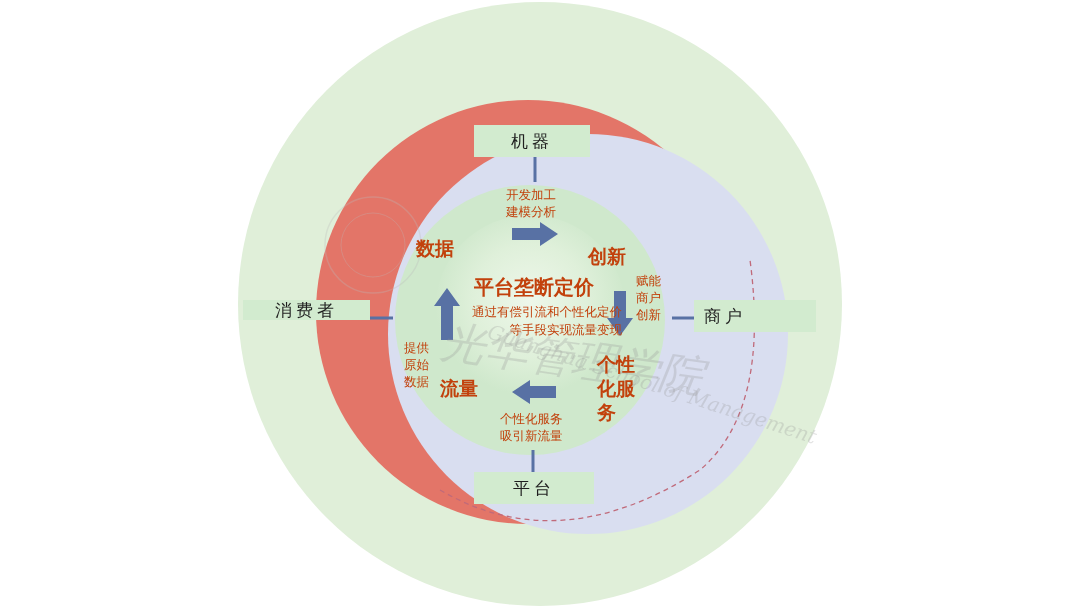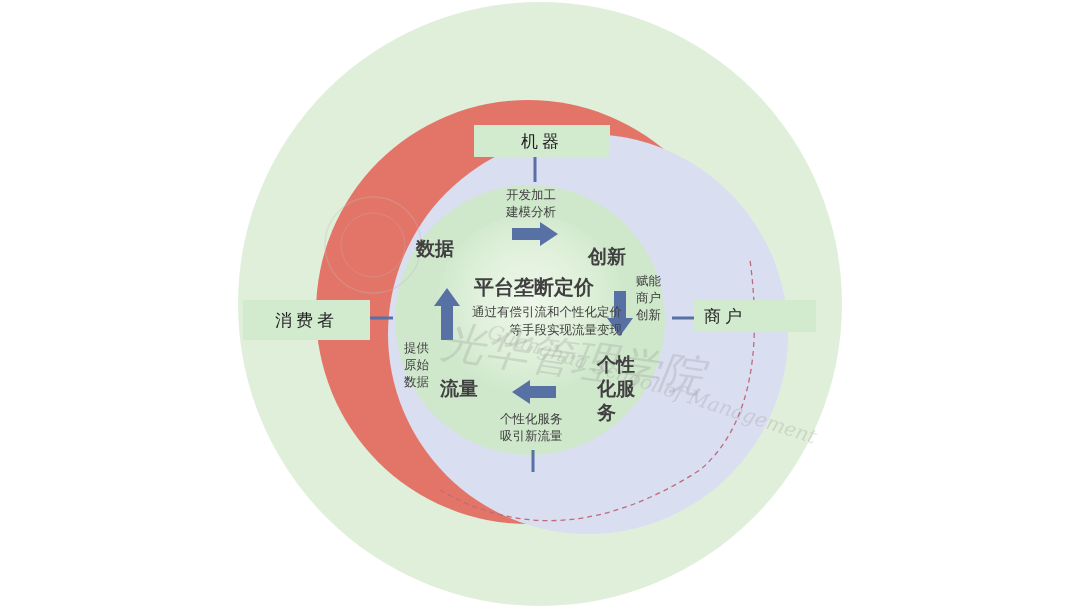--- a/index.html
+++ b/index.html
@@ -1,19 +1,19 @@
 <!DOCTYPE html>
 <html><head>
 <meta charset="utf-8">
 <style>
   html, body { margin:0; padding:0; }
   body { width:1080px; height:608px; background:#ffffff; position:relative; overflow:hidden;
          font-family:"DejaVu Sans", "Liberation Sans", sans-serif; }
   #diagram { position:absolute; left:0; top:0; width:1080px; height:608px; }
-  .lbl { position:absolute; color:#404040; white-space:nowrap; }
+  .lbl { position:absolute; color:#c2410c; white-space:nowrap; }
   .box { position:absolute; background:#d2ebcf; color:#1f1f1f; display:flex; align-items:center;
          justify-content:center; font-family:"DejaVu Serif", serif; font-size:17px; letter-spacing:4px; }
   .node { font-size:19px; font-weight:bold; }
   .small { font-size:12.5px; line-height:17px; text-align:center; }
   .center-title { font-size:20px; font-weight:bold; }
   .center-desc { font-size:12.5px; line-height:18px; text-align:right; white-space:normal; width:150px; }
   .wm { position:absolute; color:rgba(150,150,150,0.28); font-family:"DejaVu Serif", serif; font-style:italic; }
 </style>
 </head>
 <body>
@@ -51,23 +51,24 @@
 
     <g opacity="0.3">
       <circle cx="373" cy="245" r="48" fill="none" stroke="#bbbbbb" stroke-width="1.5"></circle>
       <circle cx="373" cy="245" r="32" fill="none" stroke="#bbbbbb" stroke-width="1"></circle>
     </g>
   </svg>
 
   <div class="wm" style="left:440px; top:330px; font-size:44px; transform:rotate(8deg);">光华管理学院</div>
   <div class="wm" style="left:480px; top:372px; font-size:20px; transform:rotate(18deg);">Guanghua School of Management</div>
 
-  <div class="box" style="left:474px; top:125px; width:136px; height:32px;">机器</div>
+  <div class="box" style="left:474px; top:125px; width:116px; height:32px;">机器</div>
   <div class="box" style="left:694px; top:300px; width:122px; height:32px; justify-content:flex-start; padding-left:10px; box-sizing:border-box;">商户</div>
-  <div class="box" style="left:243px; top:300px; width:127px; height:40px;">消费者</div>
+  <div class="box" style="left:474px; top:472px; width:120px; height:32px;">平台</div>
+  <div class="box" style="left:243px; top:300px; width:127px; height:20px;">消费者</div>
 
   <div class="lbl node" style="left:416px; top:236px;">数据</div>
   <div class="lbl node" style="left:588px; top:244px;">创新</div>
   <div class="lbl node" style="left:597px; top:352px; width:44px; white-space:normal; line-height:24px;">个性化服务</div>
   <div class="lbl node" style="left:440px; top:376px;">流量</div>
 
   <div class="lbl small" style="left:506px; top:186px;">
     <div>开发加工</div>
     <div>建模分析</div>
   </div>

